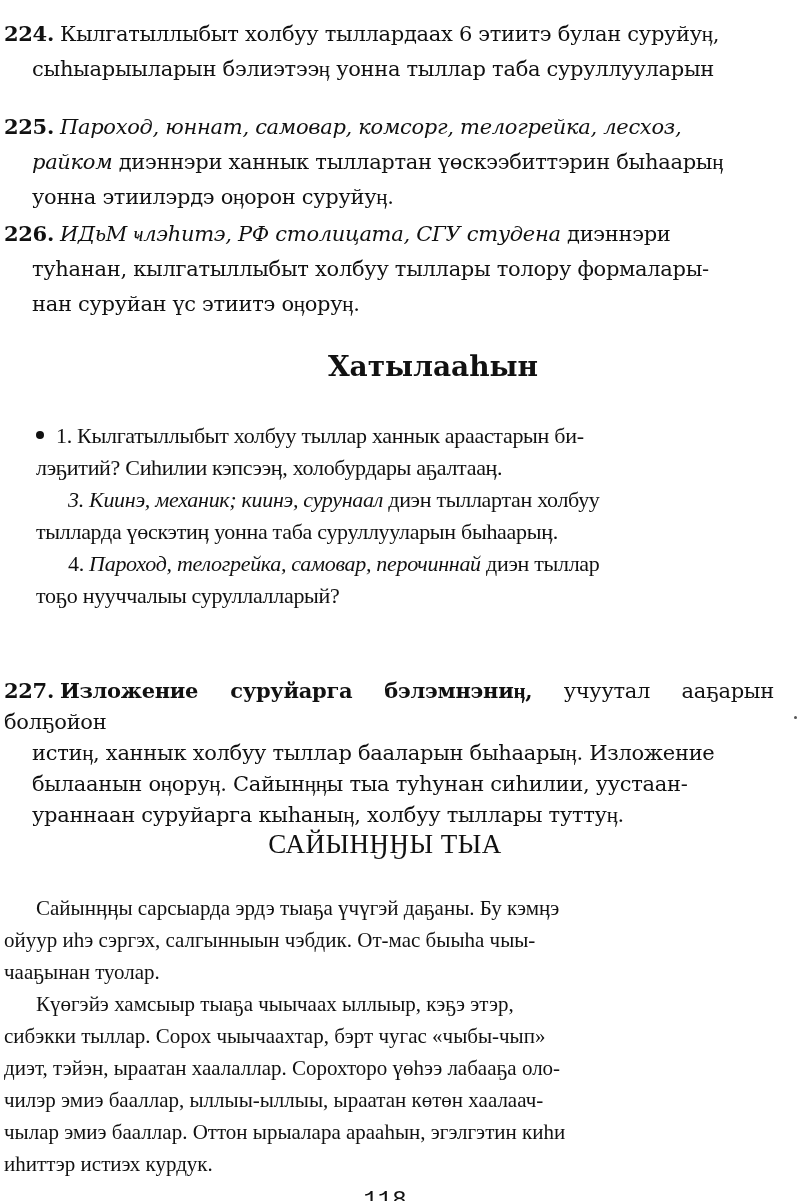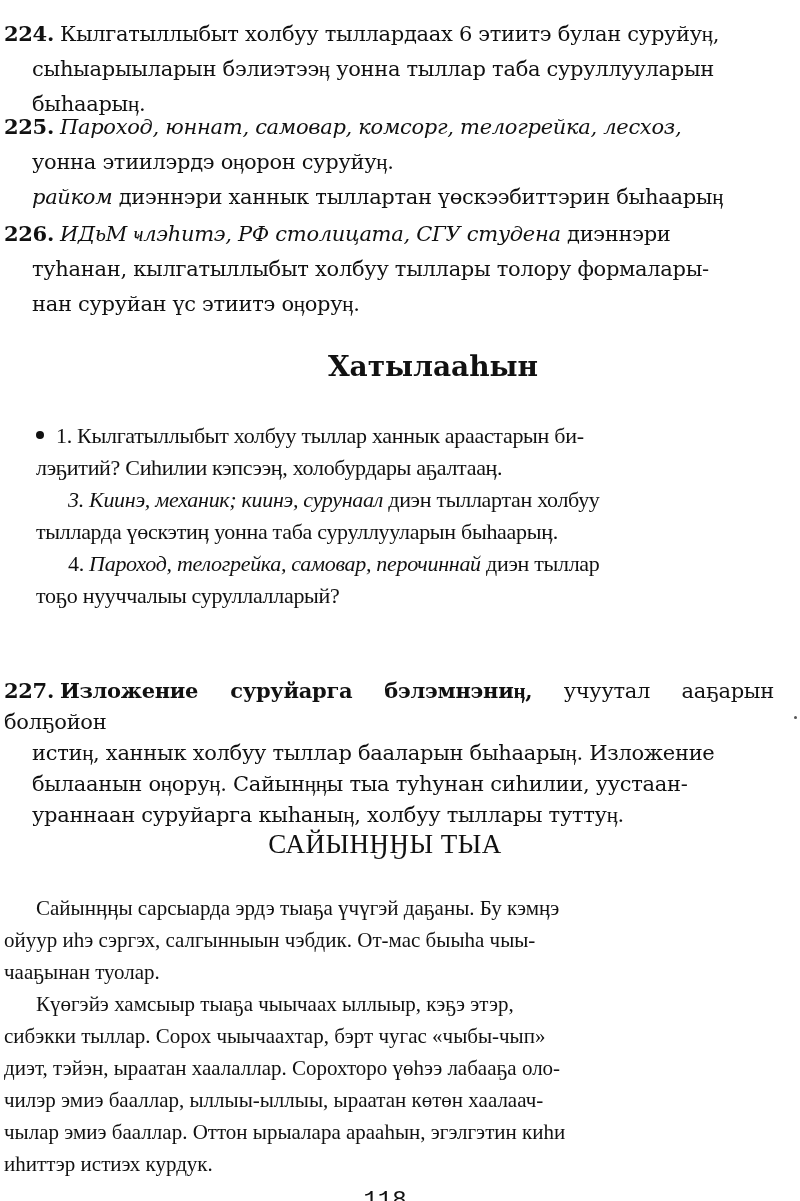--- a/index.html
+++ b/index.html
@@ -48,32 +48,31 @@
 </head>
 <body>
 
 <div class="page">
 
   <div class="ex" style="top:4px;">
     <span class="line">
       <span class="num">224.</span><span>Кылгатыллыбыт холбуу тыллардаах 6 этиитэ булан суруйуӊ,</span>
     </span>
     <span class="line indent">сыһыарыыларын бэлиэтээӊ уонна тыллар таба суруллууларын</span>
-    <span class="line indent">быһаарыӊ.</span>
   </div>
 
   <div class="ex" style="top:97px;">
     <span class="line">
       <span class="num">225.</span><span class="it">Пароход, юннат, самовар, комсорг, телогрейка, лесхоз,</span>
     </span>
-    <span class="line indent">уонна этиилэрдэ оӊорон суруйуӊ.</span>
     <span class="line indent">
       <span class="it">райком</span>
       <span>диэннэри ханнык тыллартан үөскээбиттэрин быһаарыӊ</span>
     </span>
+    <span class="line indent">уонна этиилэрдэ оӊорон суруйуӊ.</span>
   </div>
 
   <div class="ex" style="top:204px;">
     <span class="line">
       <span class="num">226.</span><span class="it">ИДьМ ҹлэһитэ, РФ столицата, СГУ студена</span>
       <span>диэннэри</span>
     </span>
     <span class="line indent">туһанан, кылгатыллыбыт холбуу тыллары толору формалары-</span>
     <span class="line indent">нан суруйан үс этиитэ оӊоруӊ.</span>
   </div>

